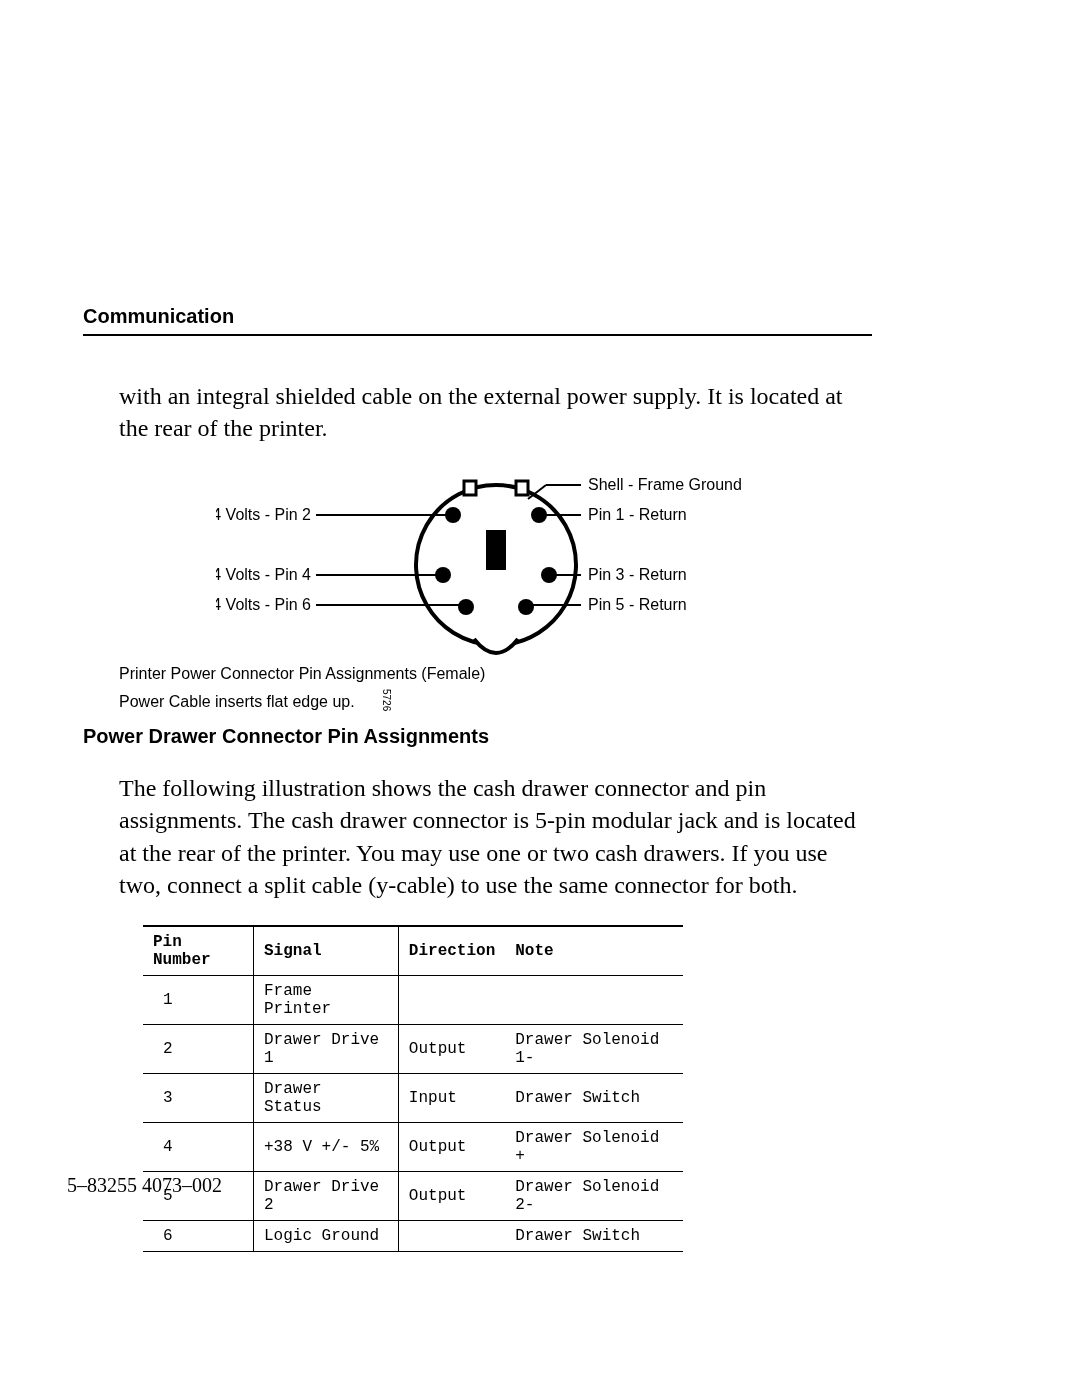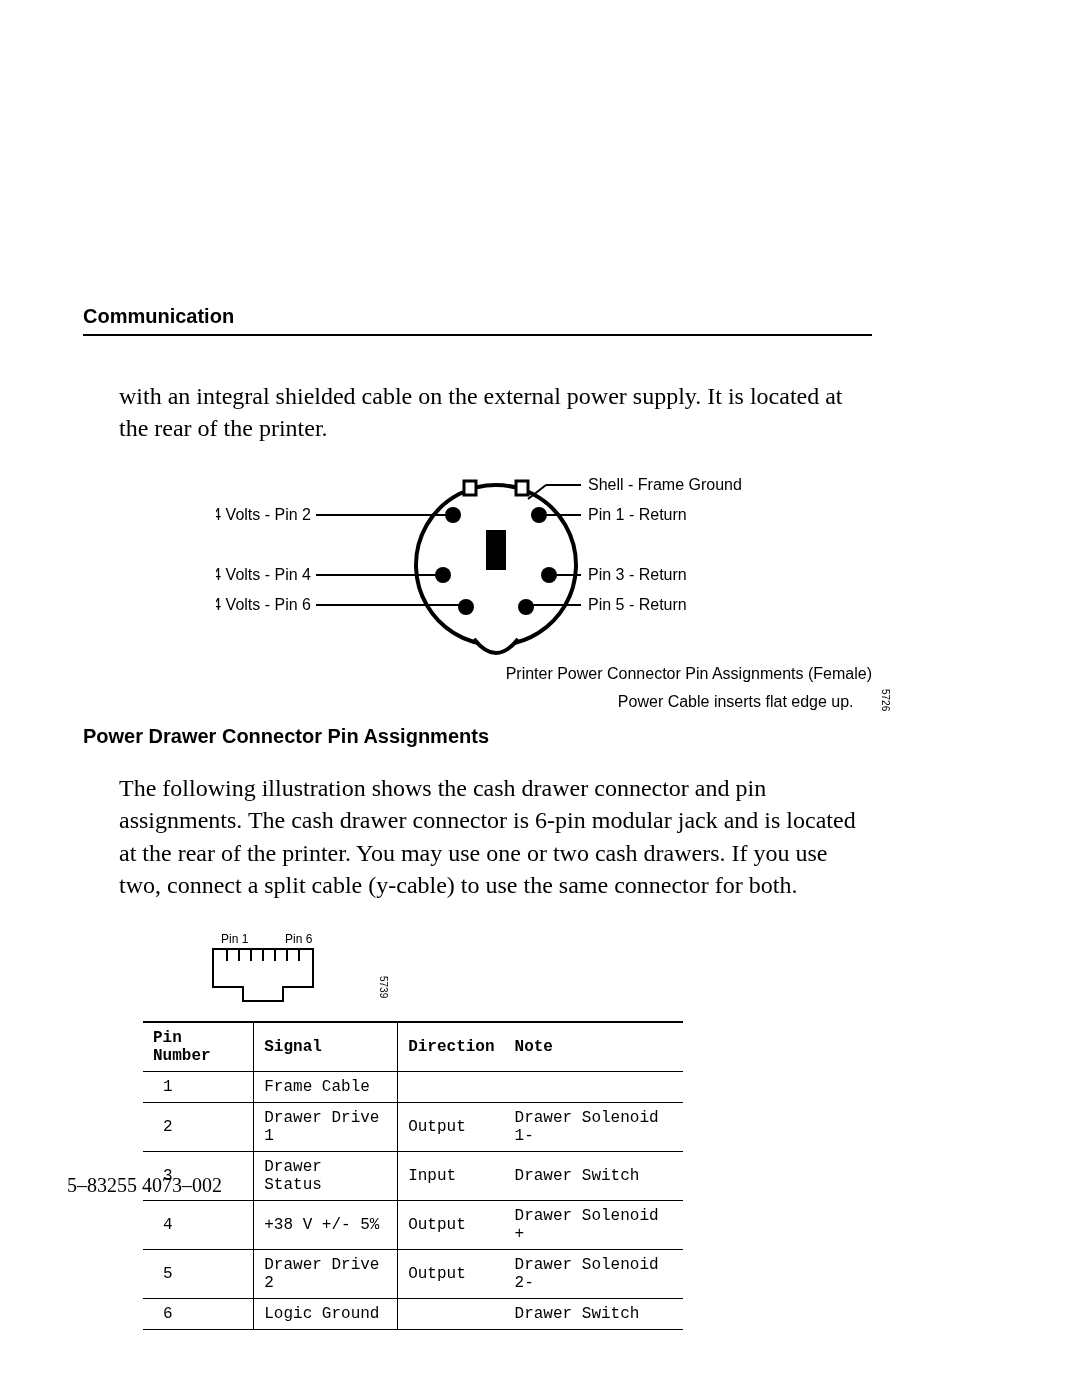--- a/index.html
+++ b/index.html
@@ -32,21 +32,21 @@
   }
   .diagram-block {
     margin: 30px 0 30px 36px;
     position: relative;
     height: 220px;
   }
   .din-svg { display: block; margin: 0 auto; }
   .diagram-caption {
     font-family: Arial, Helvetica, sans-serif;
     font-size: 16px;
-    text-align: right;
+    text-align: left;
     margin-top: 8px;
     line-height: 1.4;
   }
   .side-num {
     font-family: Arial, Helvetica, sans-serif;
     font-size: 10px;
     writing-mode: vertical-rl;
   }
   .subhead {
     font-family: Arial, Helvetica, sans-serif;
@@ -144,53 +144,36 @@
     </svg>
     <div class="diagram-caption">
       <span>Printer Power Connector Pin Assignments (Female)</span><br>
       <span>Power Cable inserts flat edge up.</span>
       <span class="side-num" style="position:relative; left:20px; top:4px;">5726</span>
     </div>
   </div>
 
   <div class="subhead">Power Drawer Connector Pin Assignments</div>
 
-  <p class="body-text">The following illustration shows the cash drawer connector and pin assignments. The cash drawer connector is 6-pin modular jack and is located at the rear of the printer. You may use one or two cash drawers. If you use two, connect a split cable (y-cable) to use the same connector for both.</p>
-
-  <div class="rj-block" style="position:relative; height:80px;">
-    <svg width="170" height="80" viewBox="0 0 170 80">
-      <text x="18" y="12" font-family="Arial" font-size="12">Pin 1</text>
-      <text x="82" y="12" font-family="Arial" font-size="12">Pin 6</text>
-
-      <path d="M10 18 h100 v38 h-30 v14 h-40 v-14 h-30 z" fill="none" stroke="#000" stroke-width="2"></path>
-
-      <line x1="24" y1="18" x2="24" y2="30" stroke="#000" stroke-width="2"></line>
-      <line x1="36" y1="18" x2="36" y2="30" stroke="#000" stroke-width="2"></line>
-      <line x1="48" y1="18" x2="48" y2="30" stroke="#000" stroke-width="2"></line>
-      <line x1="60" y1="18" x2="60" y2="30" stroke="#000" stroke-width="2"></line>
-      <line x1="72" y1="18" x2="72" y2="30" stroke="#000" stroke-width="2"></line>
-      <line x1="84" y1="18" x2="84" y2="30" stroke="#000" stroke-width="2"></line>
-      <line x1="96" y1="18" x2="96" y2="30" stroke="#000" stroke-width="2"></line>
-    </svg>
-    <span class="side-num" style="position:absolute; left:175px; top:45px;">5739</span>
-  </div>
+  <p class="body-text">The following illustration shows the cash drawer connector and pin assignments. The cash drawer connector is 5-pin modular jack and is located at the rear of the printer. You may use one or two cash drawers. If you use two, connect a split cable (y-cable) to use the same connector for both.</p>
+
 
   <table class="pin-table">
     <thead>
       <tr>
         <th>Pin Number</th>
         <th class="col-signal">Signal</th>
         <th class="col-dir">Direction</th>
         <th>Note</th>
       </tr>
     </thead>
     <tbody>
       <tr>
         <td class="col-pin">1</td>
-        <td class="col-signal">Frame Cable</td>
+        <td class="col-signal">Frame Printer</td>
         <td class="col-dir"></td>
         <td></td>
       </tr>
       <tr>
         <td class="col-pin">2</td>
         <td class="col-signal">Drawer Drive 1</td>
         <td class="col-dir">Output</td>
         <td>Drawer Solenoid 1-</td>
       </tr>
       <tr>

